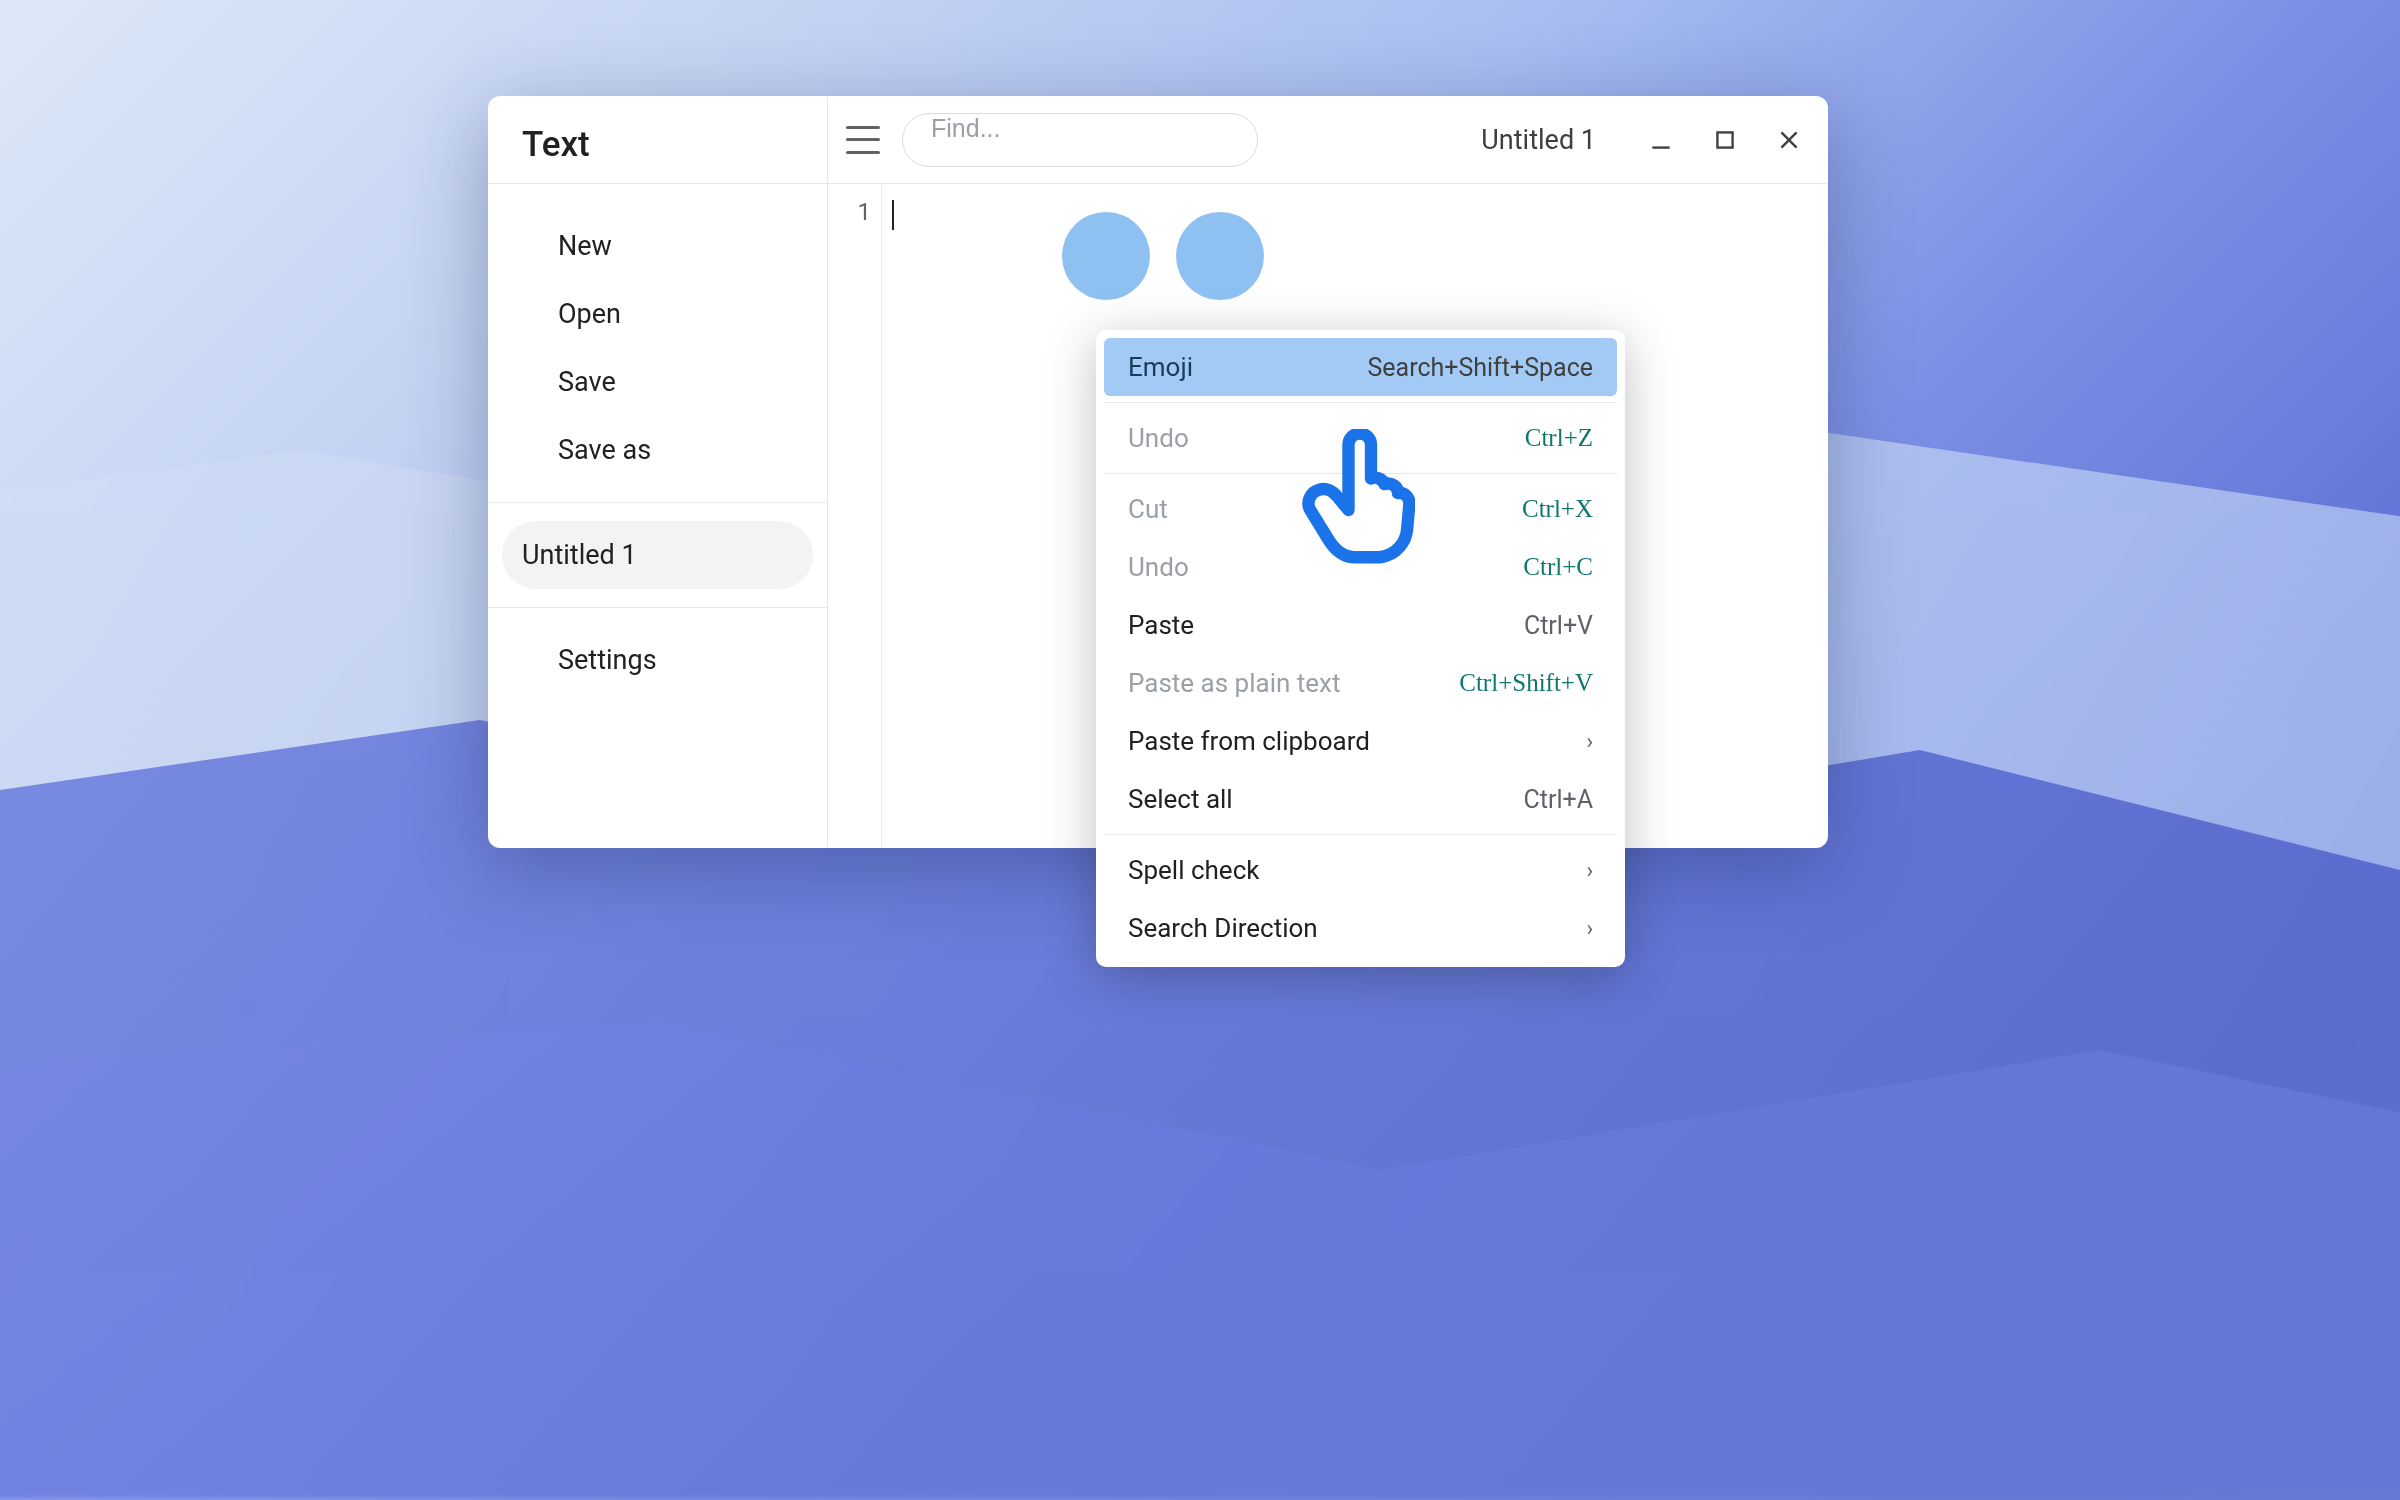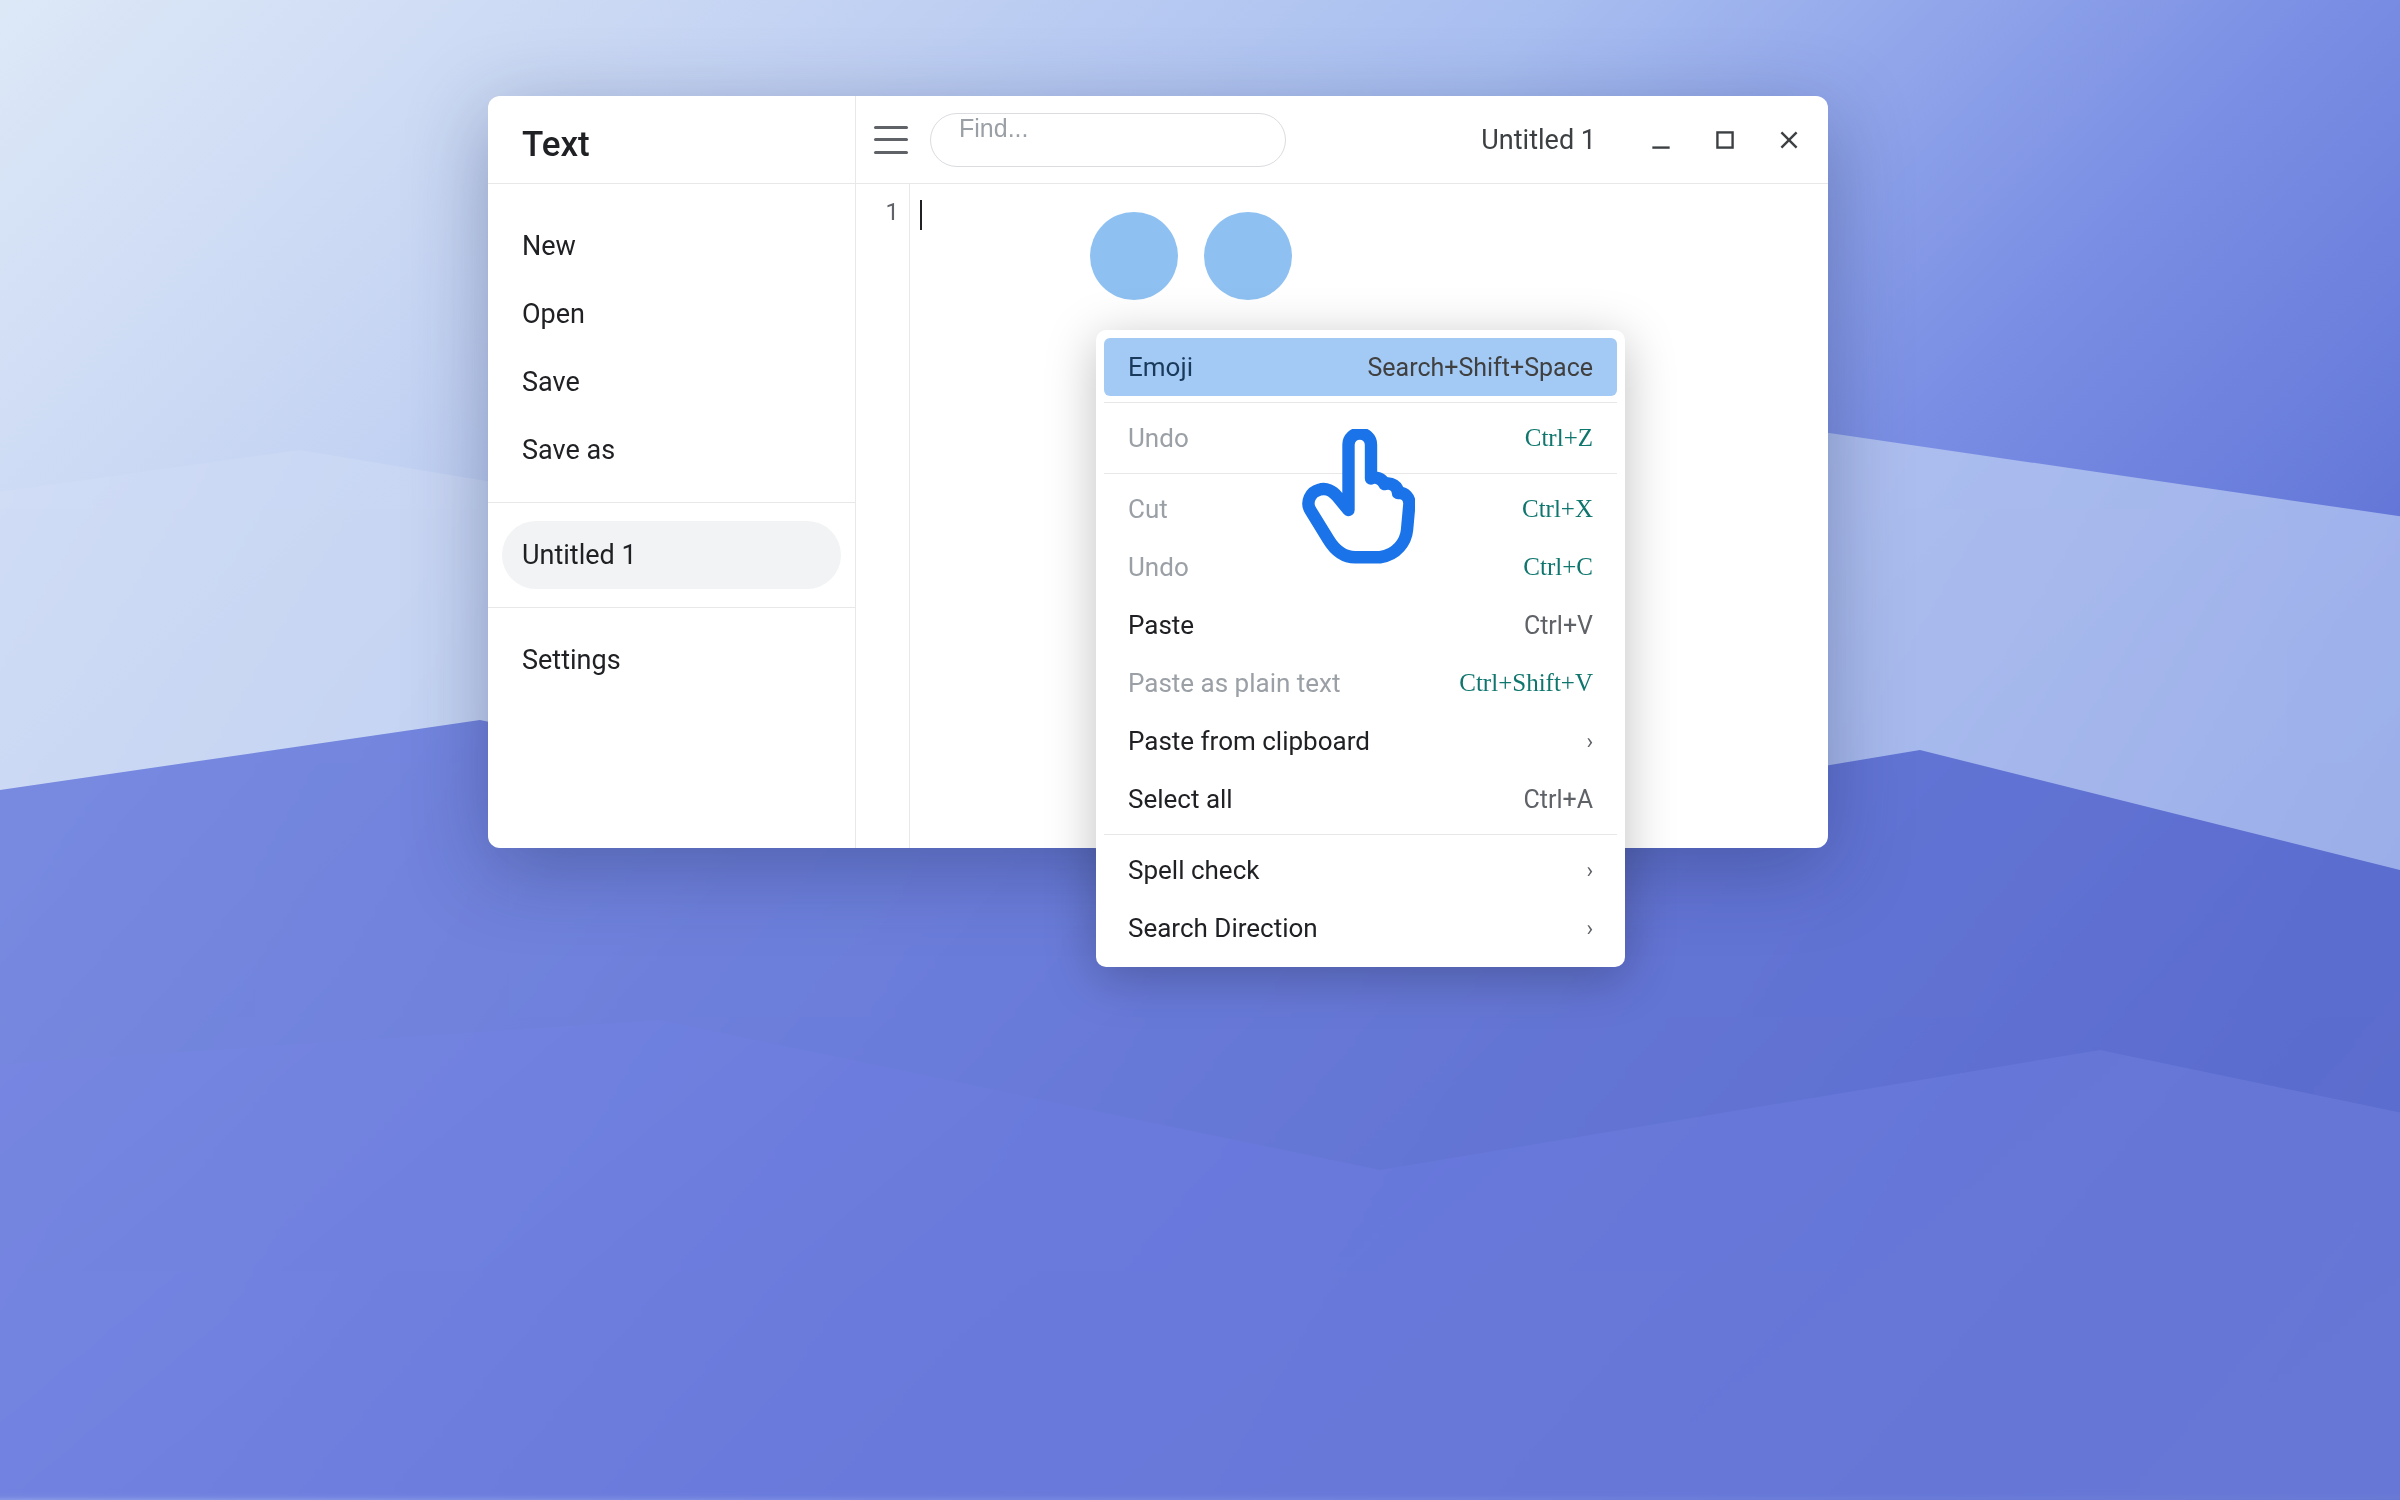--- a/index.html
+++ b/index.html
@@ -48,41 +48,42 @@
   height: 752px;
   background: #ffffff;
   border-radius: 12px;
   box-shadow: 0 20px 80px rgba(30,40,90,0.35);
   display: flex;
   overflow: visible;
 }
 
 
 .sidebar {
-  width: 368px;
+  width: 340px;
   border-right: 1px solid #e8e8e8;
   display: flex;
   flex-direction: column;
   padding-top: 4px;
 }
 .app-title {
   font-size: 35px;
   font-weight: 500;
   color: #202124;
   padding: 24px 34px 18px;
   border-bottom: 1px solid #e8e8e8;
 }
 .side-menu {
   padding: 28px 0 0;
 }
 .side-item {
   font-size: 27px;
   color: #202124;
   padding: 18px 34px;
   cursor: pointer;
+  margin-left: 36px;
 }
 .side-sep {
   height: 1px;
   background: #e8e8e8;
   margin: 18px 0;
 }
 .side-item.active {
   background: #f1f3f4;
   border-radius: 50px;
   margin: 0 14px;

